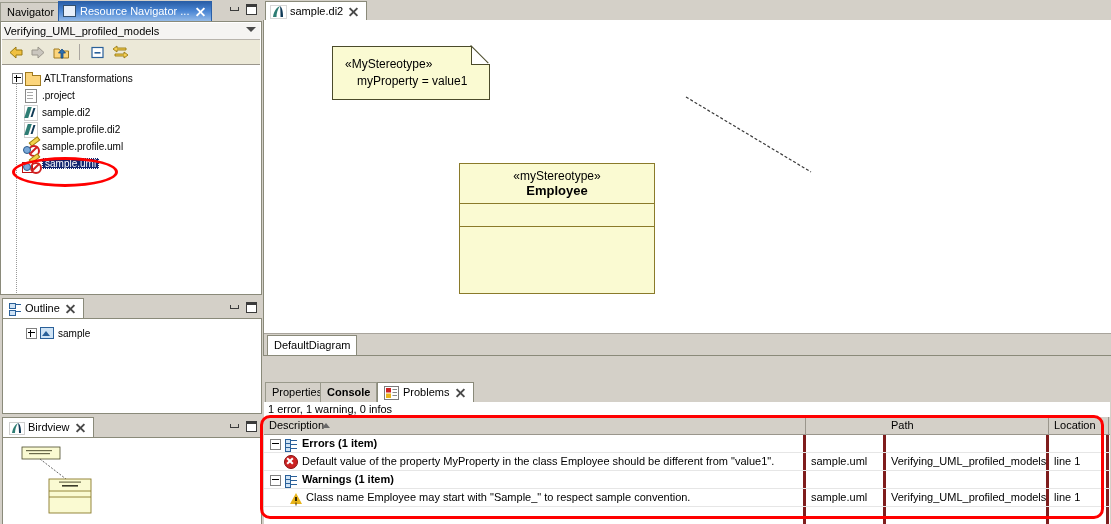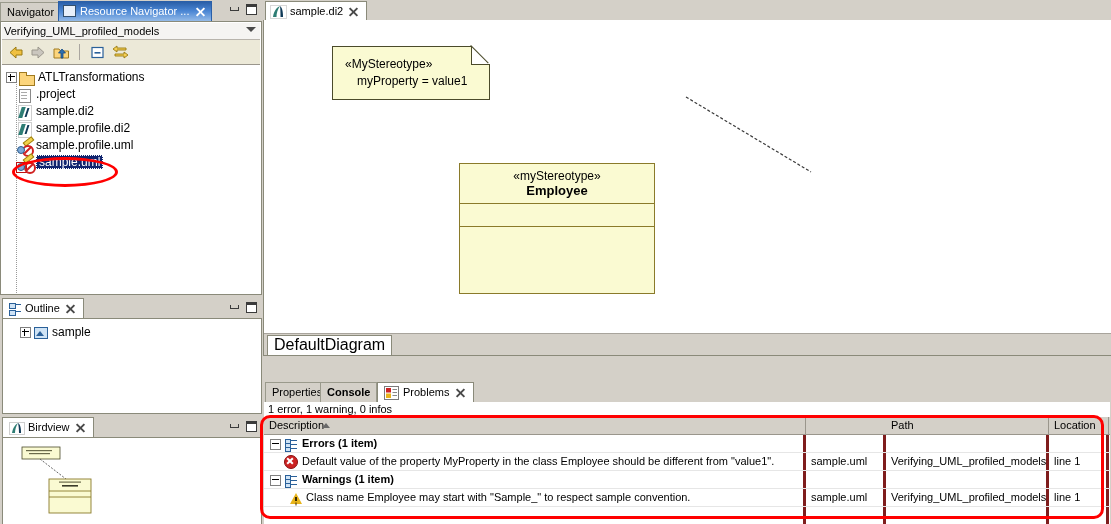--- a/index.html
+++ b/index.html
@@ -58,21 +58,21 @@
   #nav-crumb-arrow{position:absolute;right:4px;top:4px;width:0;height:0;
     border-left:5px solid transparent;border-right:5px solid transparent;border-top:5px solid #4a4a4a;}
   #nav-toolbar{
     position:absolute;left:1px;top:18px;right:1px;height:25px;background:#ece9d8;
     border-bottom:1px solid #9a968c;box-sizing:border-box;
     display:flex;align-items:center;padding-left:5px;gap:6px;
   }
   .tbsep{width:1px;height:16px;background:#aaa6a0;margin:0 3px;}
   #nav-tree{position:absolute;left:1px;top:44px;right:1px;bottom:1px;background:#fff;overflow:hidden;padding-top:3px;}
 
-  .trow{position:relative;height:17px;line-height:17px;white-space:nowrap;padding-left:4px;font-size:12px;}
+  .trow{position:relative;height:17px;line-height:17px;white-space:nowrap;padding-left:10px;font-size:10px;}
   .trow .lbl{vertical-align:middle;}
   .twist{display:inline-block;width:9px;height:9px;border:1px solid #808080;background:#fff;
     position:relative;vertical-align:middle;margin-right:2px;}
   .twist:before{content:"";position:absolute;left:1px;right:1px;top:3px;height:1px;background:#000;}
   .twist.plus:after{content:"";position:absolute;top:1px;bottom:1px;left:3px;width:1px;background:#000;}
   .twist-space{display:inline-block;width:11px;}
   .dots{position:absolute;left:14px;top:0;bottom:0;width:1px;
     background:repeating-linear-gradient(to bottom,#999 0 1px,transparent 1px 2px);}
 
   .ico{display:inline-block;width:16px;height:14px;vertical-align:middle;margin-right:3px;position:relative;}
@@ -120,21 +120,21 @@
   #bird-body{left:2px;top:437px;width:258px;height:87px;}
   #bird-canvas{position:absolute;left:1px;top:1px;right:1px;bottom:0;background:#fff;overflow:hidden;}
 
   
   #edit-tabs{position:absolute;left:263px;top:0;width:848px;height:21px;background:#d4d0c8;}
   #edit-tab-sample{left:2px;top:1px;height:20px;line-height:19px;padding-left:4px;}
   #edit-body{left:263px;top:20px;width:847px;height:335px;background:#fff;border:1px solid #8a8a7a;border-top:none;}
   #canvas{position:absolute;left:0;top:0;right:0;bottom:22px;background:#fff;overflow:hidden;}
   #edit-bottom-tabs{position:absolute;left:0;right:0;bottom:0;height:21px;background:#d4d0c8;border-top:1px solid #a8a49c;}
   #tab-defaultdiagram{position:absolute;left:3px;top:1px;height:19px;line-height:18px;padding:0 6px;
-     background:#fff;border:1px solid #8a8a7a;font-size:16px;}
+     background:#fff;border:1px solid #8a8a7a;font-size:11px;}
 
   .note{
     position:absolute;background:#fafad2;border:1px solid #4a4a2a;
     font-size:12px;box-sizing:border-box;
   }
   .note .fold{position:absolute;right:-1px;top:-1px;width:18px;height:18px;background:#fff;
     border-left:1px solid #4a4a2a;border-bottom:1px solid #4a4a2a;}
   .note .fold:after{content:"";position:absolute;left:-1px;top:-1px;width:25px;height:1px;background:#4a4a2a;
     transform:rotate(45deg);transform-origin:0 0;}
   .note .txt{padding:9px 10px 0 12px;line-height:17px;}

